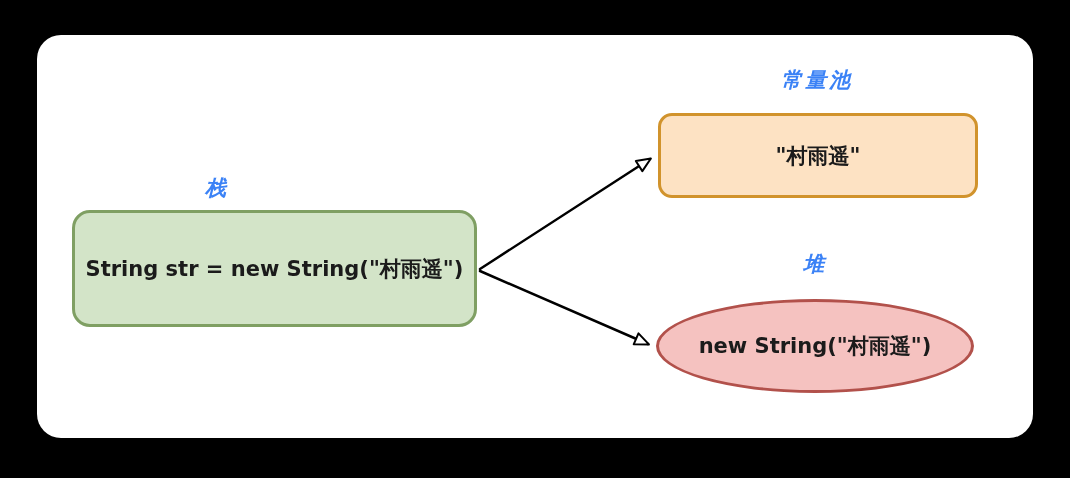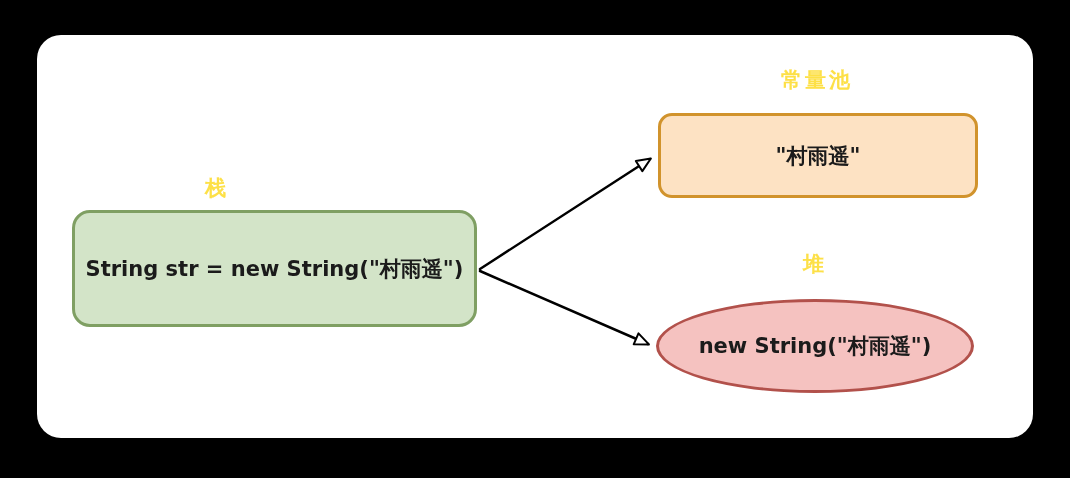--- a/index.html
+++ b/index.html
@@ -23,22 +23,23 @@
     height: 403px;
     background: #ffffff;
     border-radius: 24px;
   }
   .shape-label {
     position: absolute;
     transform: translate(-50%, -50%);
     font-size: 21px;
     font-weight: 700;
     letter-spacing: 3px;
-    color: #fde047;
+    color: #3b82f6;
     white-space: nowrap;
+    font-style: italic;
   }
   .node {
     position: absolute;
     box-sizing: border-box;
     display: flex;
     align-items: center;
     justify-content: center;
     border: 3px solid #888888;
     background: #eeeeee;
   }

